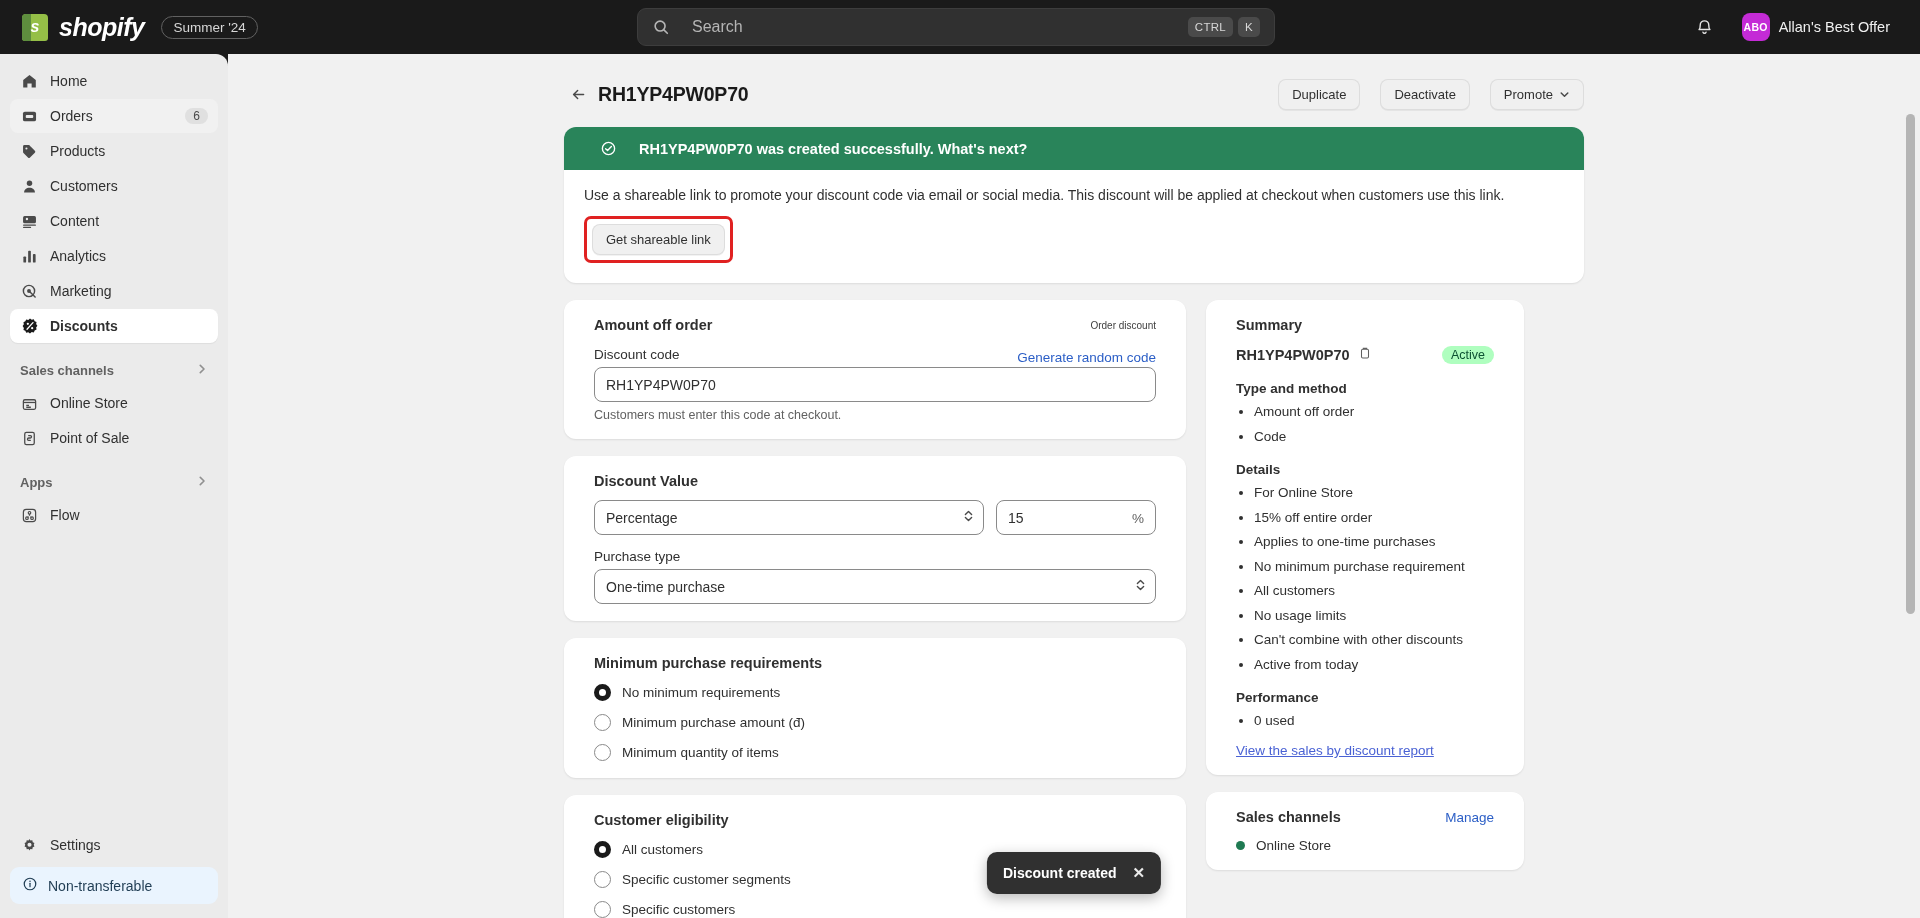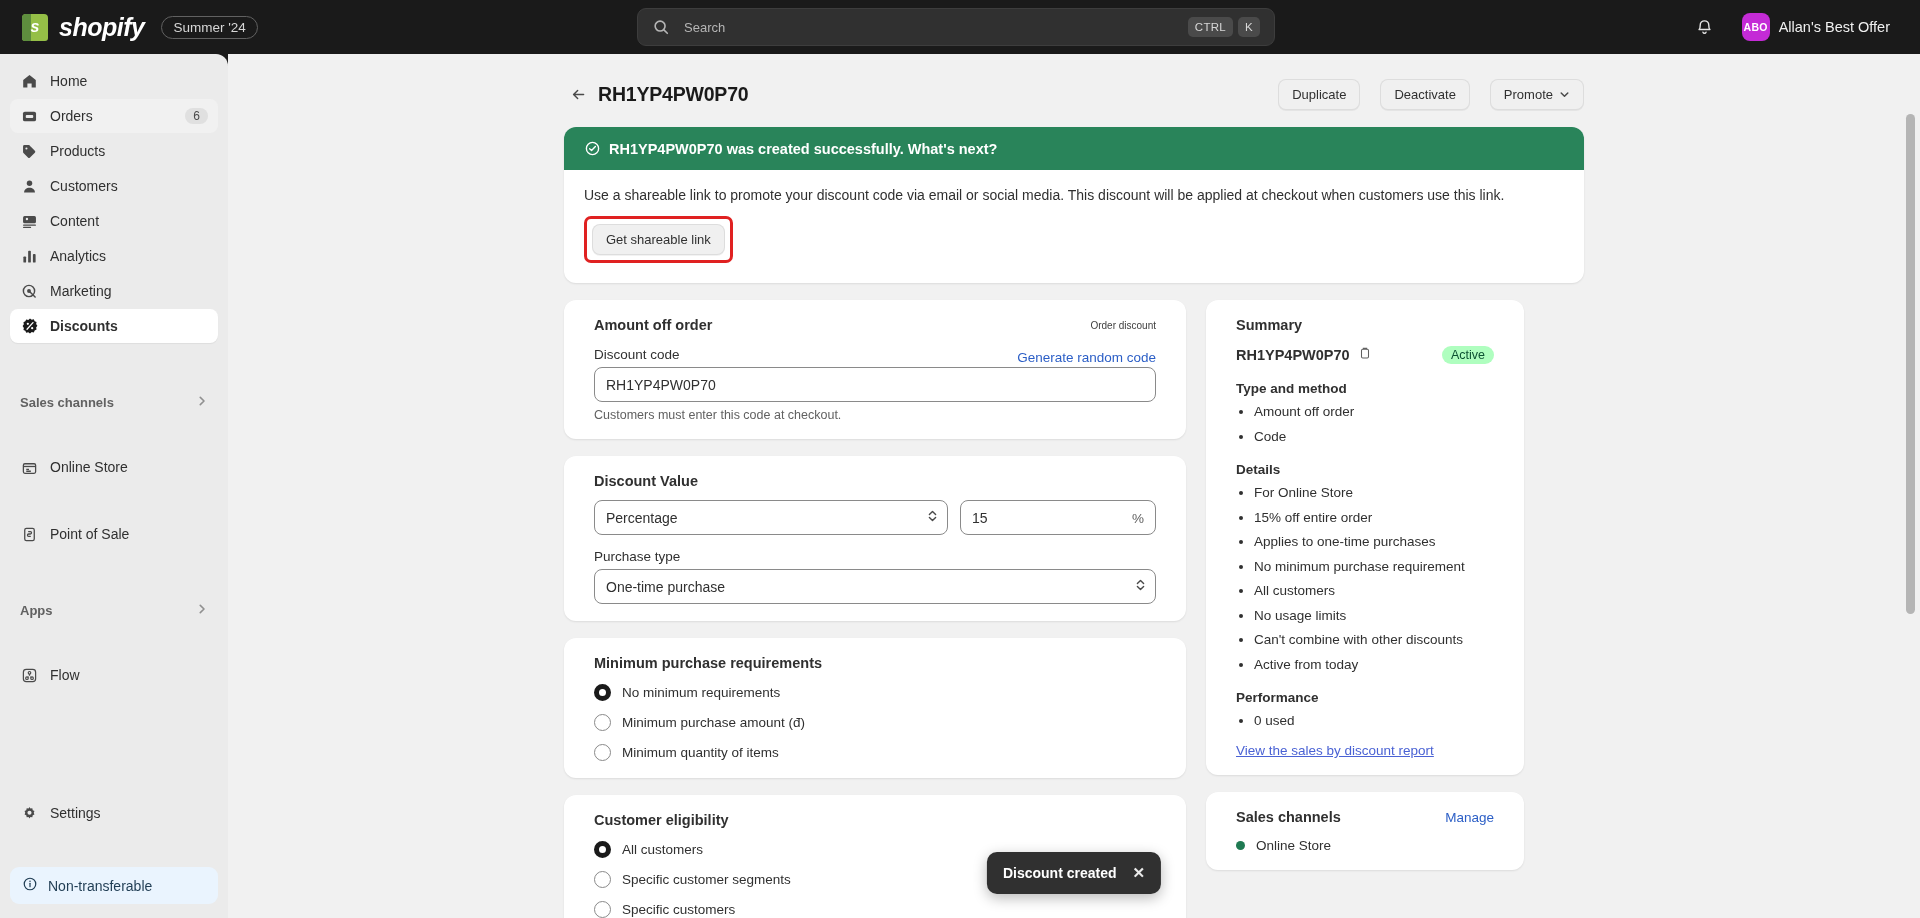--- a/index.html
+++ b/index.html
@@ -46,21 +46,21 @@
   .searchwrap {
     position: absolute; left: 637px; top: 8px;
     width: 638px; height: 38px;
     background: #303030; border: 1px solid #3d3d3d;
     border-radius: 9px;
     display: flex; align-items: center; padding: 0 10px 0 14px;
   }
   .searchwrap .sicon { width: 18px; height: 18px; flex: none; }
   .search-input {
     flex: 1; background: transparent; border: 0; outline: none;
-    color: #e3e3e3; font-size: 13px; margin-left: 14px;
+    color: #e3e3e3; font-size: 16px; margin-left: 22px;
     font-family: "Liberation Sans", sans-serif;
   }
   .search-input::placeholder { color: #b5b5b5; }
   .kbd-group { display: flex; gap: 5px; margin-right: 4px; }
   .kbd {
     background: #4a4a4a; color: #d7d7d7; border-radius: 5px;
     font-size: 11.5px; padding: 4px 7px; letter-spacing: .3px;
   }
 
   .topright {
@@ -85,21 +85,21 @@
   }
   .username { color: #f0f0f0; font-size: 14.5px; }
 
   
   .sidebar {
     position: absolute; left: 0; top: 54px;
     width: 228px; height: 864px;
     background: #ebebeb;
     border-top-right-radius: 12px;
     padding: 10px 10px 0 10px;
-    display: flex; flex-direction: column; gap: 32px;
+    display: flex; flex-direction: column;
   }
   .nav-item {
     height: 34px; display: flex; align-items: center; gap: 11px;
     padding: 0 10px; border-radius: 8px; cursor: pointer;
     color: #303030; font-size: 14px; margin-bottom: 1px;
     position: relative;
   }
   .nav-item.sel { background: #fff; box-shadow: 0 1px 1px rgba(0,0,0,.06); font-weight: 600;}
   .nav-item.hl  { background: #f1f1f1; }
   .nav-icon { width: 19px; height: 19px; flex: none; display:flex; align-items:center; justify-content:center;}
@@ -148,22 +148,22 @@
     display: flex; align-items: center; gap: 6px;
   }
 
   
   .banner {
     margin-top: 15px; border-radius: 12px; overflow: hidden;
     background: #fff; box-shadow: 0 1px 2px rgba(0,0,0,.09);
   }
   .banner-head {
     background: #29845a; color: #fff;
-    padding: 13px 20px; font-size: 14.5px; font-weight: 700;
-    display: flex; align-items: center; gap: 8px;
+    padding: 13px 36px; font-size: 14.5px; font-weight: 700;
+    display: flex; align-items: center; gap: 22px;
   }
   .banner-body { padding: 17px 20px 20px 20px; }
   .banner-text { font-size: 14px; color: #303030; }
   .focus-ring {
     display: inline-block; margin-top: 13px;
     border: 3px solid #e02121; border-radius: 7px; padding: 5px;
   }
 
   
   .cols { display: flex; gap: 20px; margin-top: 17px; align-items: flex-start; }
@@ -498,21 +498,21 @@
           <div class="card-title">Discount Value</div>
           <div class="field-row" style="margin-top:11px">
             <div class="sel-wrap" style="flex:1">
               <input class="input" readonly="" value="Percentage" style="">
               <span class="caret">
                 <svg width="11" height="15" viewBox="0 0 11 15" fill="none" stroke="#4a4a4a" stroke-width="1.4">
                     <path d="M2.4 6 5.5 2.9 8.6 6M2.4 9 5.5 12.1 8.6 9" stroke-linecap="round" stroke-linejoin="round"></path>
                   </svg>
               </span>
             </div>
-            <div class="sel-wrap" style="width:196px">
+            <div class="sel-wrap" style="width:160px">
               <input class="input" value="15" style="">
               <span class="suffix">%</span>
             </div>
           </div>
           <div class="label" style="margin-top:14px">Purchase type</div>
           <div class="sel-wrap">
             <input class="input" readonly="" value="One-time purchase" style="">
             <span class="caret">
               <svg width="11" height="15" viewBox="0 0 11 15" fill="none" stroke="#4a4a4a" stroke-width="1.4">
                   <path d="M2.4 6 5.5 2.9 8.6 6M2.4 9 5.5 12.1 8.6 9" stroke-linecap="round" stroke-linejoin="round"></path>

